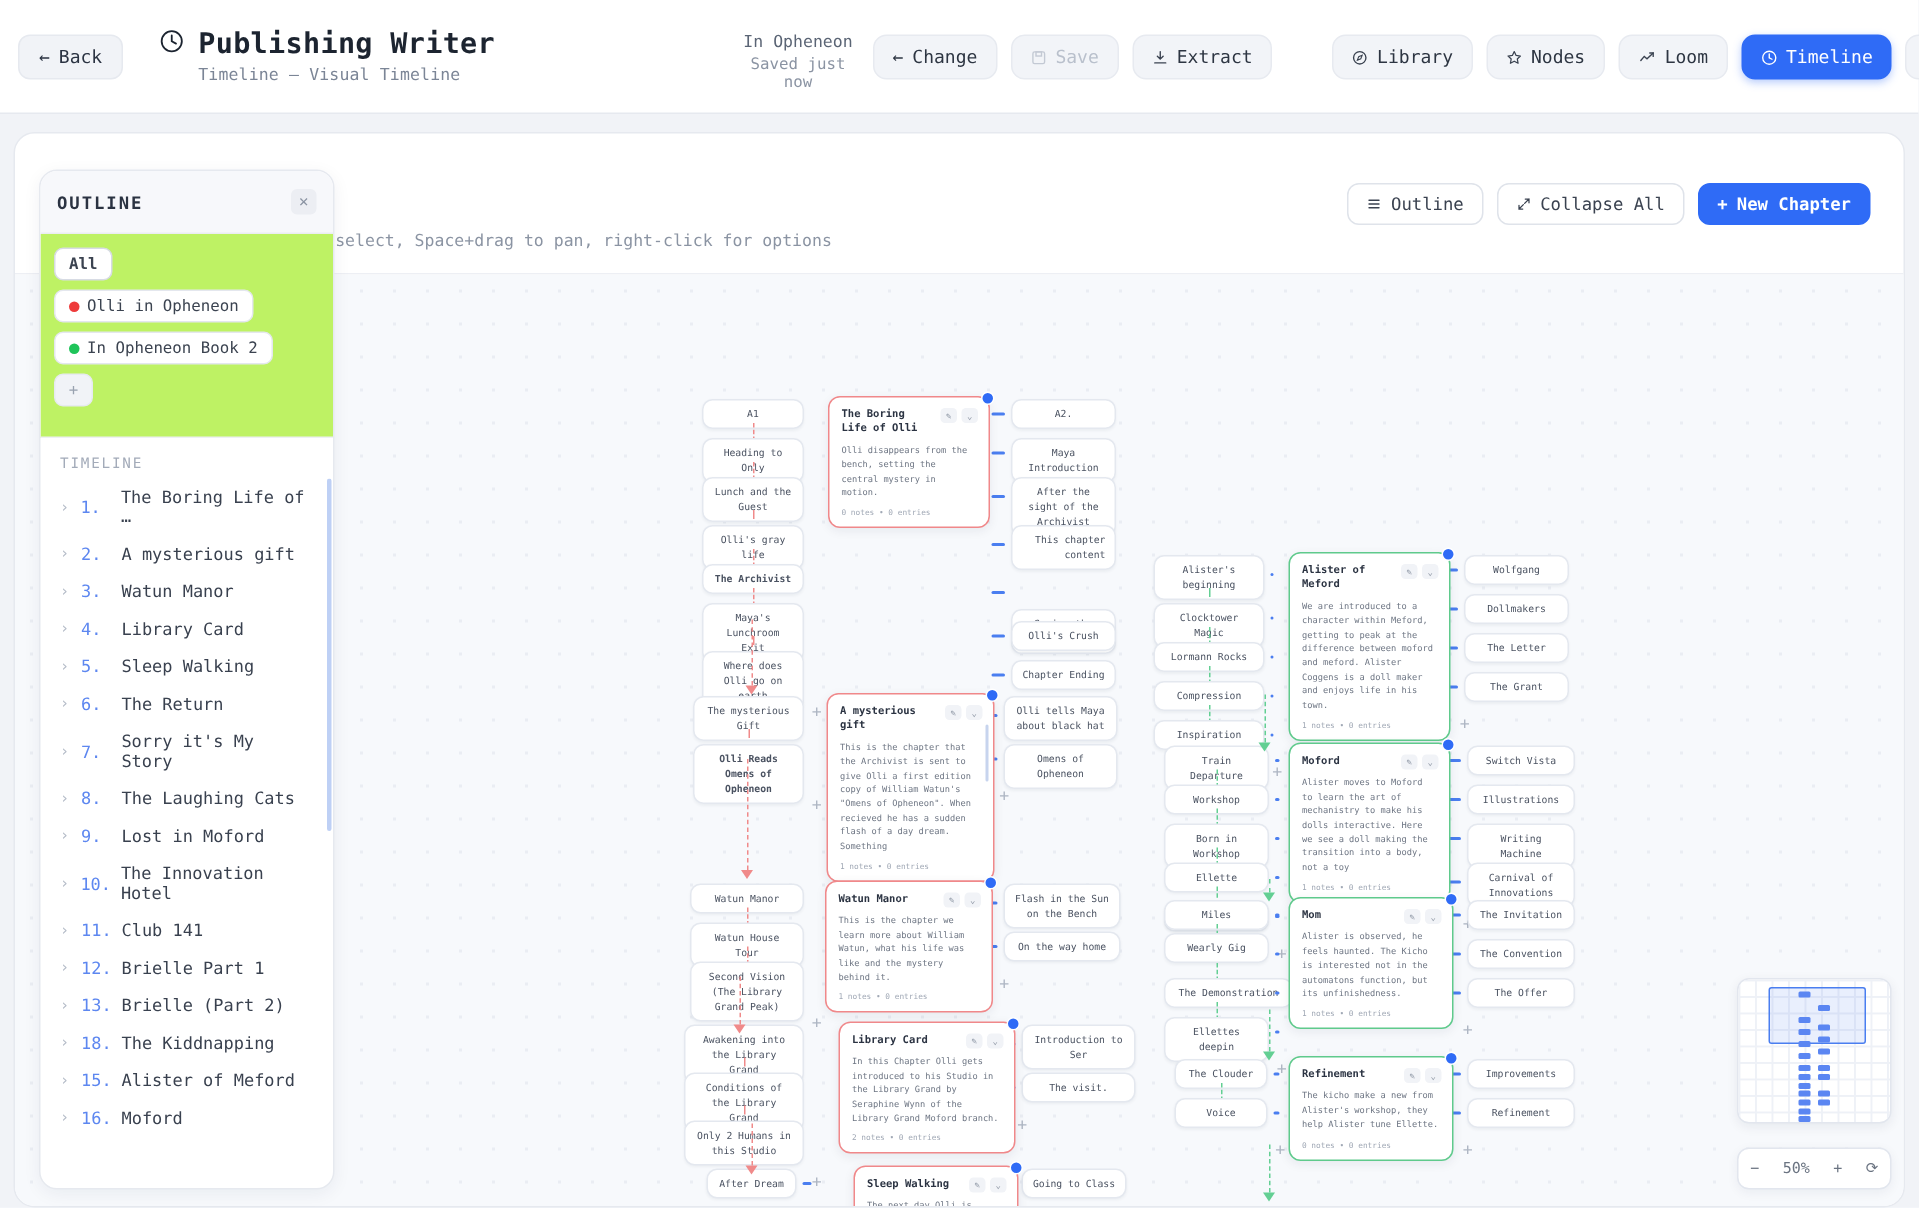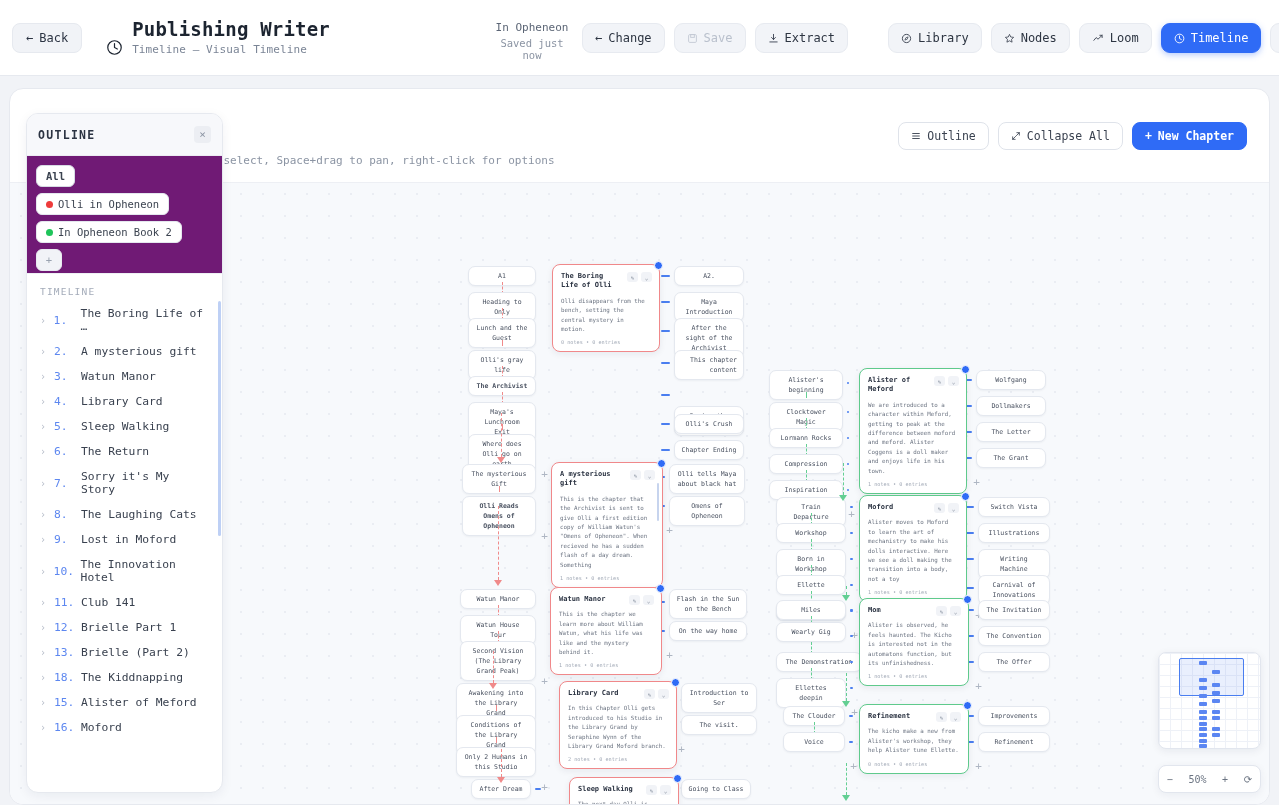--- a/index.html
+++ b/index.html
@@ -15,21 +15,21 @@
     position: absolute; left: 0; top: 0; width: 1279px; height: 76px;
     background: #ffffff; border-bottom: 1px solid #e6e9ef;
     display: flex; align-items: center;
   }
   .back-btn {
     margin-left: 12px; height: 30px; padding: 0 13px;
     background: #f1f3f7; border: 1px solid #e6e9ef; border-radius: 8px;
     display: flex; align-items: center; gap: 6px;
     font-size: 12px; color: #2b3342; cursor: pointer;
   }
-  .title-wrap { display: flex; align-items: flex-end; gap: 9px; margin-left: 24px; }
+  .title-wrap { display: flex; align-items: flex-start; gap: 9px; margin-left: 24px; }
   .clock-ico { width: 17px; height: 17px; flex: 0 0 17px; }
   .app-title { font-size: 19px; font-weight: 700; color: #1c2430; letter-spacing: .2px; line-height: 1.15; }
   .app-sub { font-size: 11px; color: #7b8596; margin-top: 2px; letter-spacing: .1px; }
 
   .saved-block { position: absolute; left: 489px; top: 21px; text-align: center; width: 86px; }
   .saved-1 { font-size: 11px; color: #5a6savings; }
   .saved-1 { font-size: 11px; color: #56607190; color: #5b6575; }
   .saved-2 { font-size: 10.5px; color: #8b94a3; margin-top: 3px; }
 
   .tbtns { position: absolute; left: 582px; top: 23px; display: flex; align-items: center; gap: 9px; }
@@ -77,21 +77,21 @@
     background: #fff; border: 1px solid #e6e9ef; border-radius: 12px;
     box-shadow: 0 3px 12px rgba(25,35,60,.06); overflow: hidden; z-index: 20;
   }
   .ol-head {
     height: 42px; background: #f7f8fb; border-bottom: 1px solid #ecedf2;
     display: flex; align-items: center; justify-content: space-between; padding: 0 11px;
   }
   .ol-head .lbl { font-size: 11.5px; font-weight: 700; letter-spacing: 1.3px; color: #2b3342; }
   .ol-x { width: 17px; height: 17px; border-radius: 4px; background: #eceef3; color: #8b94a3;
           font-size: 11px; display: flex; align-items: center; justify-content: center; cursor: pointer; }
-  .ol-chips { padding: 9px 9px 2px; background: #701a75; border-bottom: 1px solid #eef0f4;
+  .ol-chips { padding: 9px 9px 20px; background: #bef264; border-bottom: 1px solid #eef0f4;
               display: flex; flex-wrap: wrap; gap: 6px; }
   .chip {
     height: 22px; padding: 0 9px; border-radius: 6px; background: #fff; border: 1px solid #e4e7ee;
     display: flex; align-items: center; gap: 5px; font-size: 10.5px; color: #3b4350; cursor: pointer;
   }
   .chip.sel { background:#fff; border-color:#d7dbe4; font-weight:700; }
   .chip .dot { width: 7px; height: 7px; border-radius: 50%; }
   .chip.plus { width: 26px; justify-content: center; color: #99a2b0; background:#f1f3f7; border-color:#e7eaf0; }
   .ol-sec { padding: 12px 13px 4px; font-size: 9.5px; letter-spacing: 1.2px; color: #a3abb9; }
   .ol-list { height: 560px; overflow: hidden; position: relative; padding: 0 6px; }

